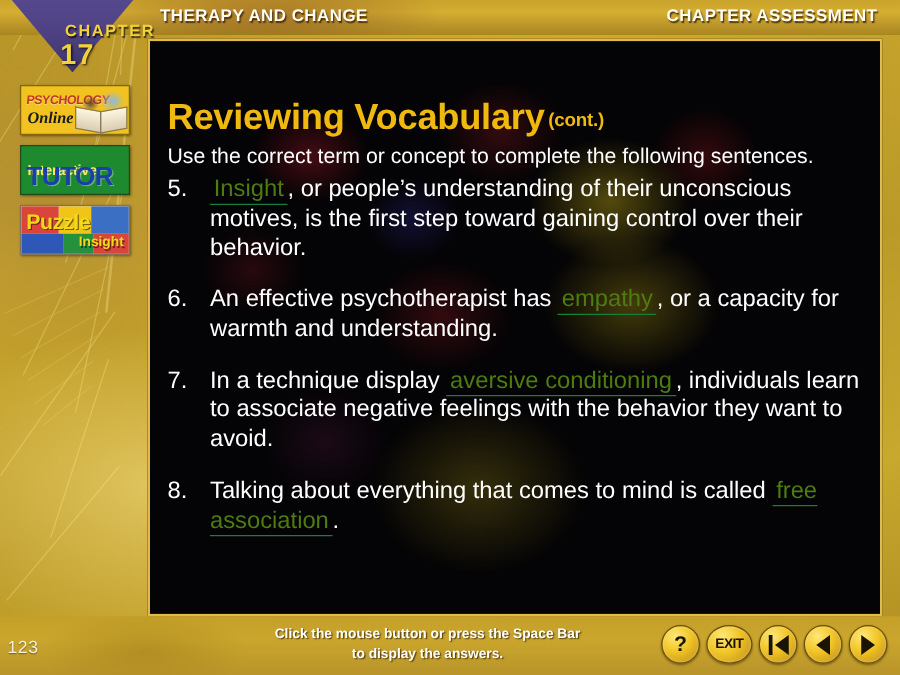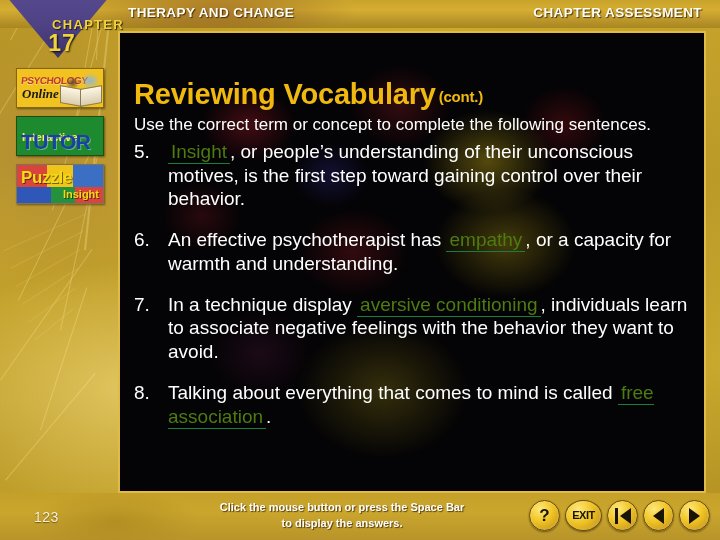--- a/index.html
+++ b/index.html
@@ -178,21 +178,21 @@
 
   
   .footer {
     position:absolute; left:0; bottom:0; width:720px; height:47px;
     background:
       radial-gradient(ellipse 120px 44px at 16% 60%, rgba(170,134,30,.65), rgba(0,0,0,0) 70%),
       linear-gradient(180deg,#c4a029 0%,#caa62d 40%,#b8942a 100%);
     z-index:5;
   }
   .pagenum {
-    position:absolute; left:34px; top:16px;
+    position:absolute; left:6px; top:16px;
     font-size:14px; color:#f6f1dc; letter-spacing:.5px;
     text-shadow:0 1px 1px rgba(70,45,0,.6);
   }
   .hint {
     position:absolute; left:0; top:7px; width:720px; text-align:center;
     font-size:11px; font-weight:bold; color:#ffffff; line-height:1.45;
     text-shadow:1px 1px 1px rgba(60,35,0,.8);
     padding-right:36px;
   }
   .navbar {

